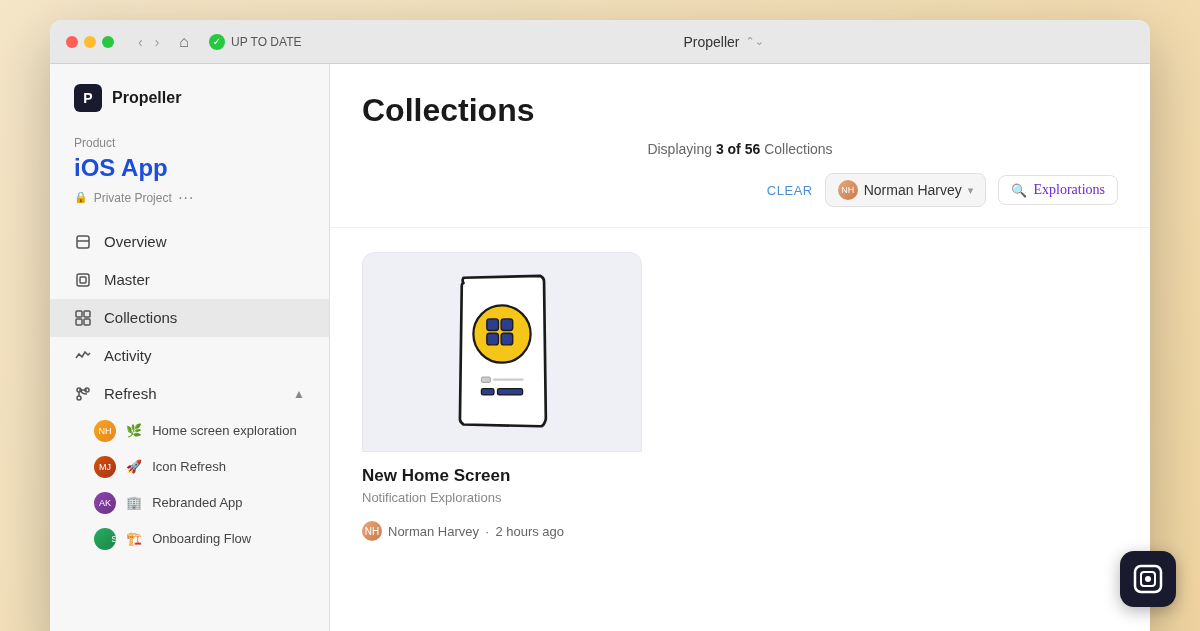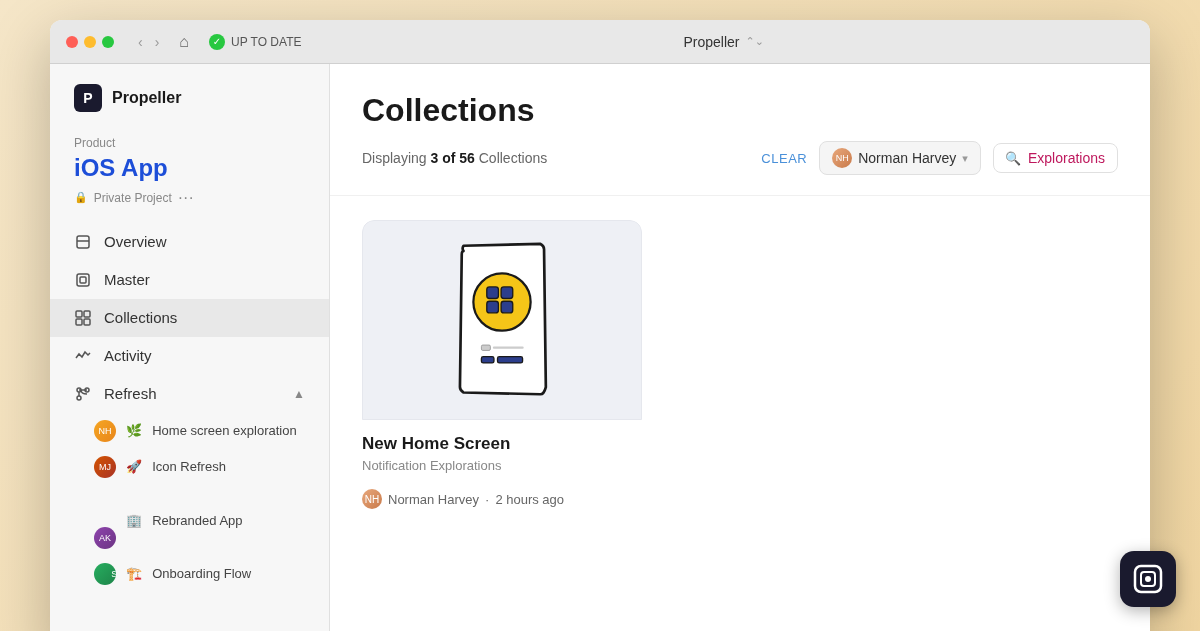--- a/index.html
+++ b/index.html
@@ -278,20 +278,21 @@
       font-size: 32px;
       font-weight: 700;
       color: #1a1a1a;
       margin-bottom: 12px;
     }
 
     .content-meta {
       display: flex;
       align-items: center;
       gap: 16px;
+      flex-direction: column;
     }
 
     .displaying-text {
       font-size: 14px;
       color: #666;
     }
 
     .displaying-text strong {
       color: #1a1a1a;
       font-weight: 600;
@@ -419,21 +420,21 @@
       display: flex;
       align-items: center;
       justify-content: center;
       cursor: pointer;
       box-shadow: 0 4px 16px rgba(0,0,0,0.3);
     }
 
     
     .ba1 { background: linear-gradient(135deg, #f5a623, #e8851a); }
     .ba2 { background: linear-gradient(135deg, #d35400, #a93226); }
-    .ba3 { background: linear-gradient(135deg, #8e44ad, #6c3483); margin-top: 35px; }
+    .ba3 { background: linear-gradient(135deg, #8e44ad, #6c3483); }
     .ba4 { background: linear-gradient(135deg, #27ae60, #1e8449); }
   </style>
 </head>
 <body>
 
 <div class="window">
 
   <div class="title-bar">
     <div class="traffic-lights">
       <div class="traffic-light red"></div>
@@ -581,21 +582,21 @@
           </span>
           <div class="filters">
             <button class="clear-btn">CLEAR</button>
             <div class="filter-dropdown">
               <div class="author-avatar" style="width:20px;height:20px;border-radius:50%;background:linear-gradient(135deg,#e8a87c,#c97a4a);display:inline-flex;align-items:center;justify-content:center;font-size:9px;color:white;">NH</div>
               <span>Norman Harvey</span>
               <span style="color:#999;font-size:11px;">▾</span>
             </div>
             <div class="search-box">
               <span style="color:#aaa;font-size:13px;">🔍</span>
-              <span style="color:#be185d;">Explorations</span>
+              <span style="color:#6d28d9;font-family:Liberation Serif, serif;">Explorations</span>
             </div>
           </div>
         </div>
       </div>
 
       <div class="content-body">
         <div class="collection-card">
           <div class="card-preview">
 
             <svg class="phone-sketch" viewBox="0 0 130 190" fill="none" xmlns="http://www.w3.org/2000/svg">

